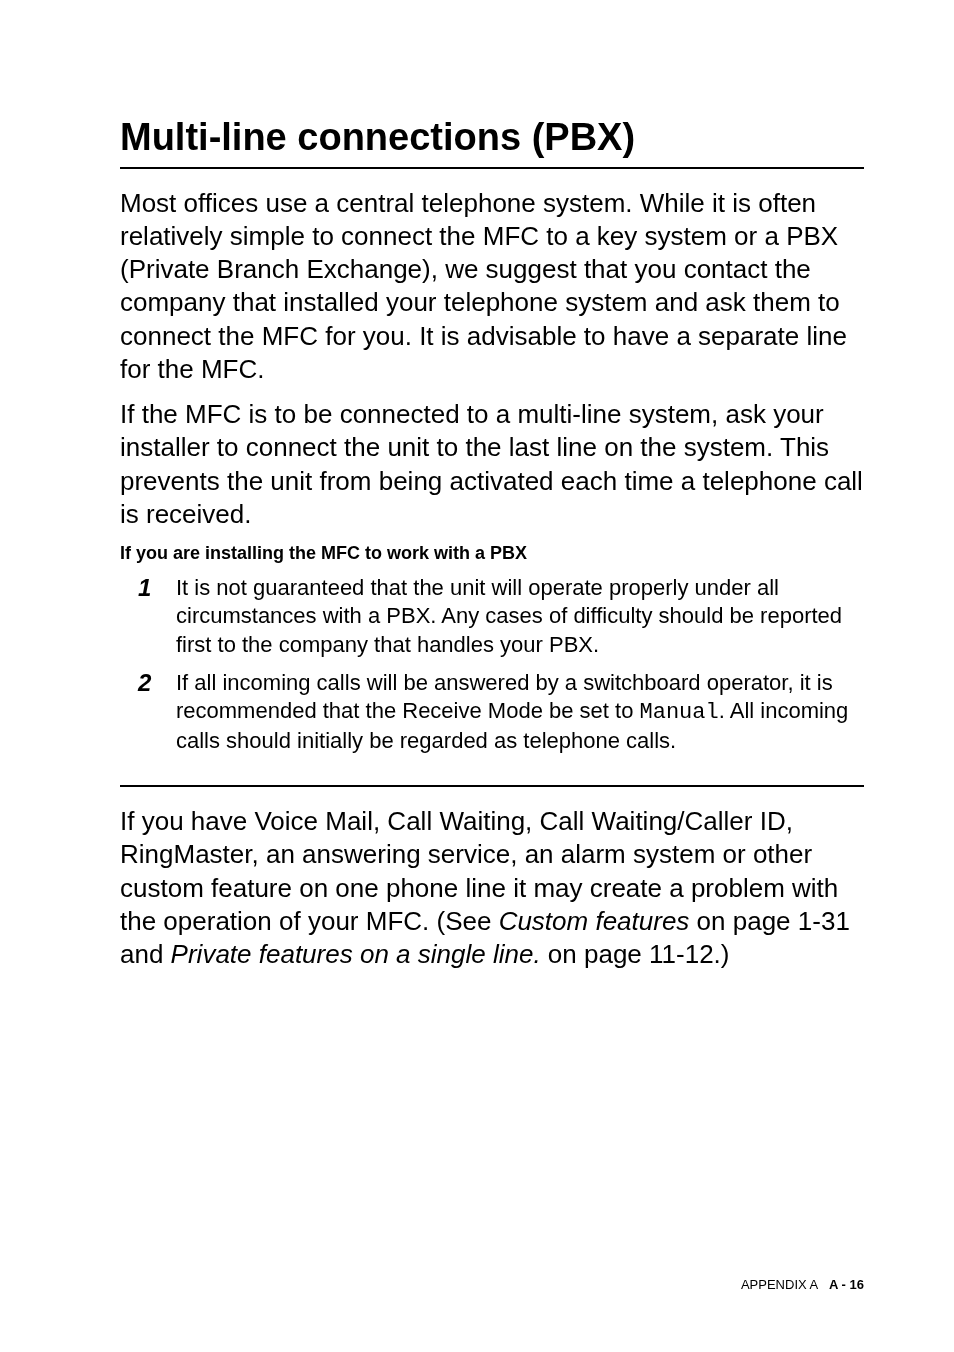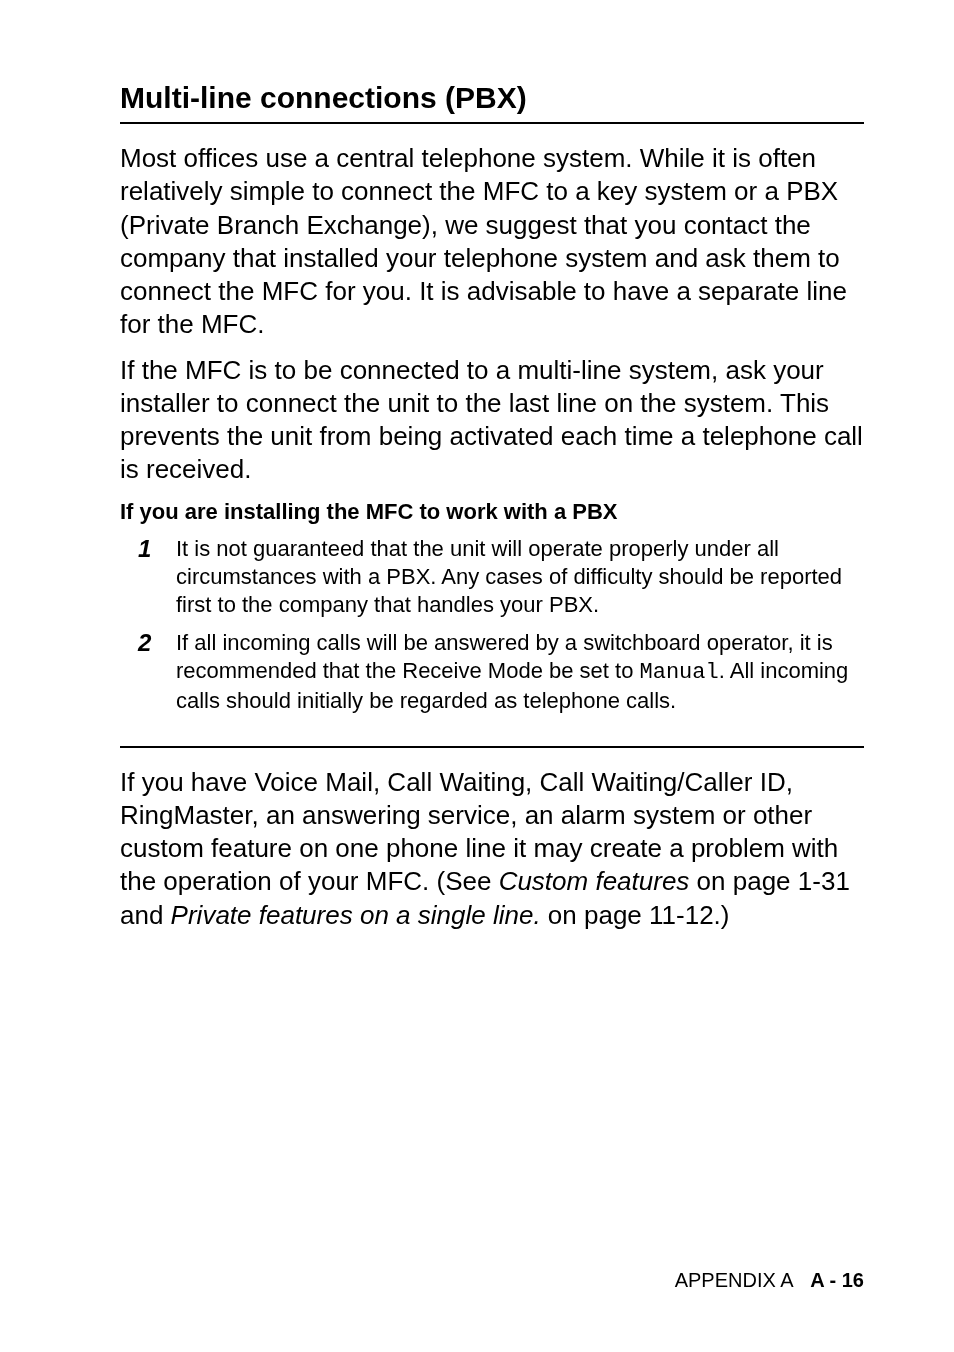--- a/index.html
+++ b/index.html
@@ -10,37 +10,38 @@
   body {
     font-family: Arial, Helvetica, sans-serif;
     background: #ffffff;
     width: 954px;
     height: 1352px;
     padding: 80px 90px 60px 120px;
     position: relative;
     color: #000000;
   }
   .section-heading {
-    font-size: 30px;
+    font-size: 38px;
     font-weight: bold;
     margin-bottom: 6px;
     line-height: 1.2;
+    margin-top: 35px;
   }
   .section-rule {
     border: none;
     border-top: 2px solid #000;
     margin-bottom: 18px;
   }
   .body-para {
     font-size: 26px;
     line-height: 1.28;
     margin-bottom: 12px;
   }
   .sub-heading {
-    font-size: 22px;
+    font-size: 18px;
     font-weight: bold;
     margin-top: 0;
     margin-bottom: 10px;
   }
   .num-list {
     list-style: none;
     padding-left: 18px;
   }
   .num-item {
     display: flex;
@@ -64,21 +65,21 @@
   .section2 {
     margin-top: 30px;
   }
   .italic {
     font-style: italic;
   }
   .footer {
     position: absolute;
     bottom: 60px;
     right: 90px;
-    font-size: 20px;
+    font-size: 13px;
   }
   .footer-strong {
     font-weight: bold;
   }
 </style>
 </head>
 <body>
 
 <div>
   <h2 class="section-heading">Multi-line connections (PBX)</h2>

